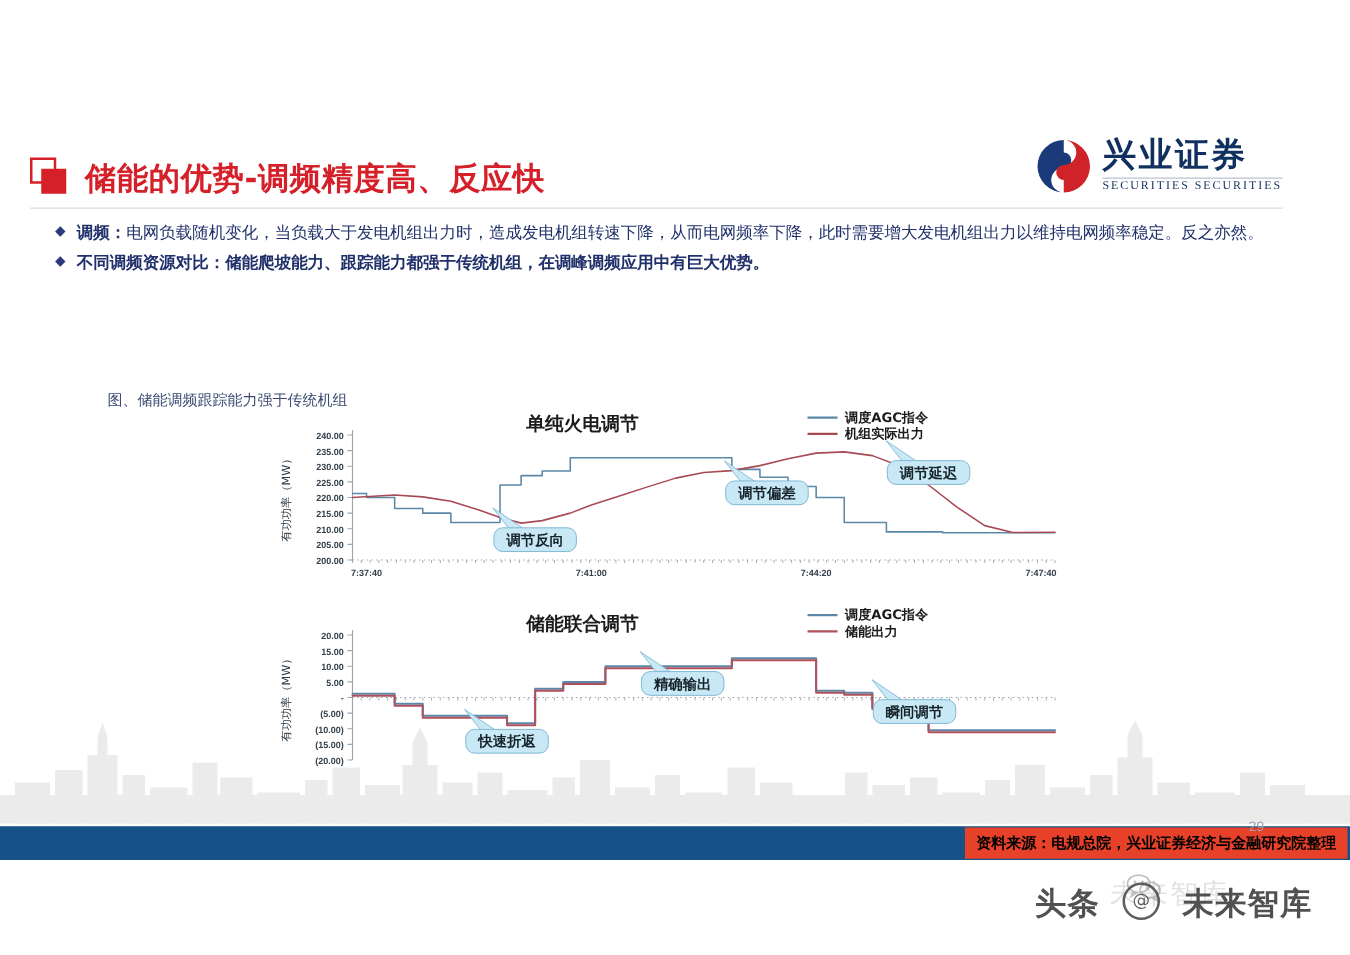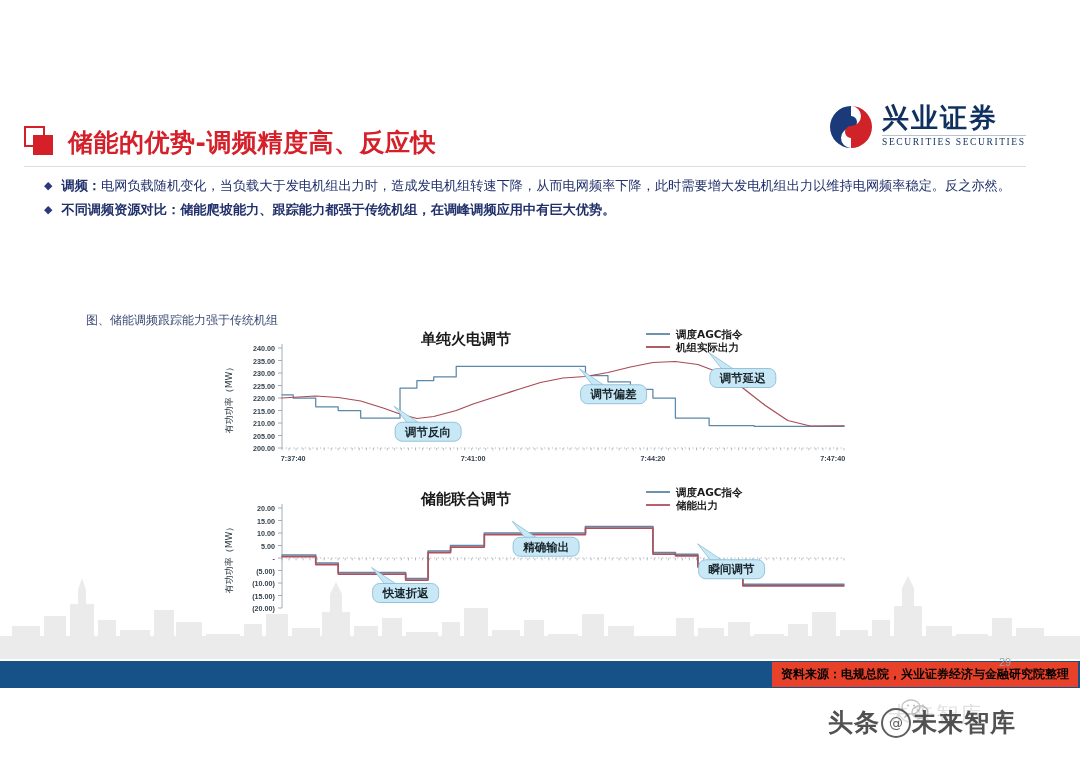--- a/index.html
+++ b/index.html
@@ -5,21 +5,21 @@
   html,body{margin:0;padding:0;}
   body{
     width:1080px;height:764px;
     background:#ffffff;
     font-family:"Liberation Sans","DejaVu Sans",sans-serif;
     position:relative;overflow:hidden;
   }
   .slide{position:absolute;inset:0;background:#fff;}
 
   
-  .logo-wrap{position:absolute;left:828px;top:104px;width:200px;height:58px;display:flex;gap:8px;}
+  .logo-wrap{position:absolute;left:828px;top:104px;width:200px;height:58px;display:flex;align-items:center;gap:8px;}
   .logo-mark{width:46px;height:46px;position:relative;flex:none;}
   .logo-text{display:flex;flex-direction:column;line-height:1;}
   .logo-cn{font-family:"DejaVu Sans",sans-serif;font-size:27px;font-weight:bold;color:#10305f;letter-spacing:2px;}
   .logo-en{font-family:"Liberation Serif",serif;font-size:9.5px;color:#10305f;letter-spacing:1.6px;margin-top:4px;border-top:1px solid #b9c2cf;padding-top:2px;}
 
   .title-row{position:absolute;left:24px;top:126px;display:flex;align-items:flex-start;gap:14px;}
   .title-icon{width:30px;height:30px;position:relative;flex:none;}
   .title-icon .sq-outline{position:absolute;left:0;top:0;width:21px;height:21px;border:2.5px solid #d5202a;box-sizing:border-box;}
   .title-icon .sq-solid{position:absolute;left:9px;top:9px;width:20px;height:20px;background:#d5202a;}
   .slide-title{font-family:"DejaVu Sans",sans-serif;font-size:25px;font-weight:bold;color:#d5202a;letter-spacing:.5px;white-space:nowrap;}
@@ -45,21 +45,21 @@
   
   .skyline{position:absolute;left:0;bottom:105px;width:1080px;height:95px;}
 
   
   .footer-bar{position:absolute;left:0;top:661px;width:1080px;height:27px;background:#165187;}
   .source-tag{position:absolute;left:772px;top:662px;height:25px;background:#e8412a;display:flex;align-items:center;padding:0 9px;}
   .source-tag span{font-family:"DejaVu Sans",sans-serif;font-size:12px;font-weight:bold;color:#000000;white-space:nowrap;}
   .page-num{position:absolute;left:999px;top:640px;font-family:"Liberation Sans",sans-serif;font-size:11px;color:#9aa3ad;margin-top:16px;}
 
   
-  .wm-bottom{position:absolute;left:828px;top:706px;display:flex;align-items:center;gap:1px;opacity:.88;}
+  .wm-bottom{position:absolute;left:828px;top:706px;display:flex;align-items:flex-start;gap:18px;opacity:.88;}
   .wm-bottom .wm-t{font-family:"DejaVu Sans",sans-serif;font-size:25px;font-weight:bold;color:#3a3a3a;letter-spacing:1px;}
   .wm-ghost{position:absolute;left:888px;top:700px;font-family:"DejaVu Sans",sans-serif;font-size:22px;color:#c9c9c9;opacity:.55;letter-spacing:2px;}
   .wm-circle{width:26px;height:26px;border-radius:50%;border:2px solid #4a4a4a;display:flex;align-items:center;justify-content:center;font-size:14px;color:#4a4a4a;font-family:"DejaVu Sans",sans-serif;}
   .wm-wechat{position:absolute;left:900px;top:698px;width:30px;height:24px;opacity:.5;}
 
   .bottom-white{position:absolute;left:0;top:688px;width:1080px;height:76px;background:#fff;}
 </style>
 </head>
 <body>
 

